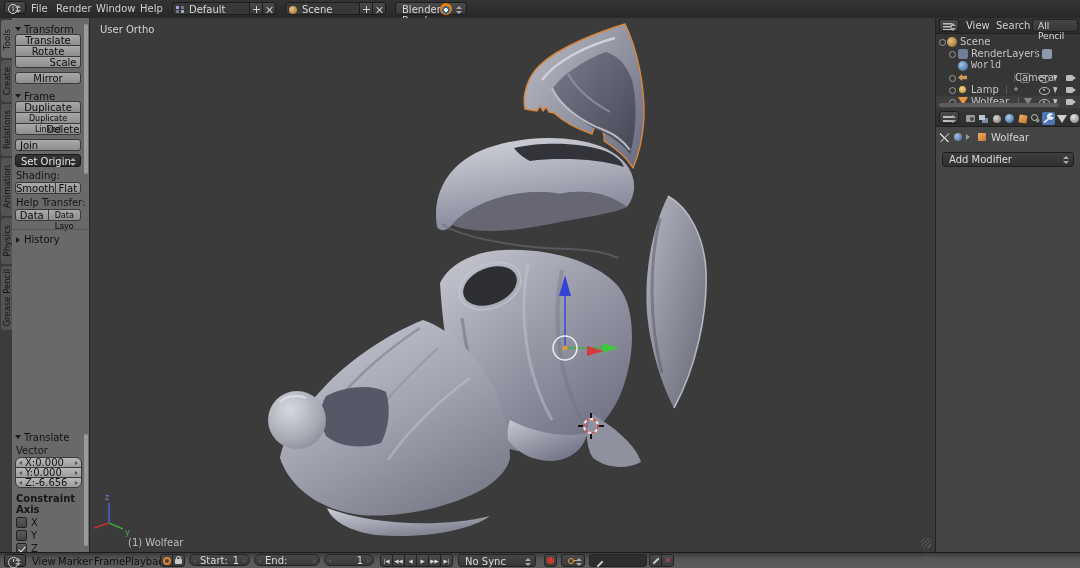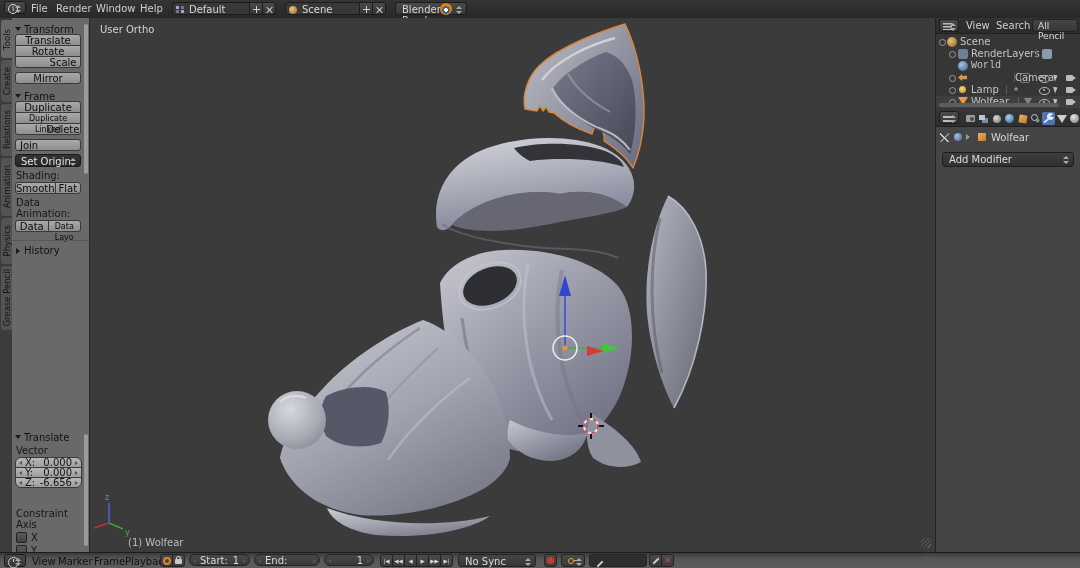--- a/index.html
+++ b/index.html
@@ -52,21 +52,21 @@
   .lbl{color:#161616;margin:3px 0 1px 4px;}
   .pair{display:flex;margin:0 8px 0 3px;}
   .pair .sbtn{flex:1;margin:0;border-radius:0;}
   .pair .sbtn:first-child{border-radius:3px 0 0 3px;} .pair .sbtn:last-child{border-radius:0 3px 3px 0;margin-left:-1px;}
   .darkdd{position:relative;margin:0 8px 0 3px;height:13px;background:linear-gradient(#343434,#262626);
         border:1px solid #1a1a1a;border-radius:3px;color:#e2e2e2;padding:1px 0 0 5px;box-sizing:border-box;}
   .shelf-scroll{position:absolute;right:1px;width:4px;border-radius:2px;background:#9b9b9b;}
   
   .numpill{position:relative;margin:1px 8px 0 3px;height:11px;background:linear-gradient(#b7b7b7,#9d9d9d);
         border:1px solid #3a3a3a;border-radius:6px;color:#141414;display:flex;padding:0 9px;box-sizing:border-box;align-items:center;}
-  .numpill .nl{flex:0 0 auto;} .numpill .nv{flex:1;text-align:right;}
+  .numpill .nl{flex:0 0 auto;} .numpill .nv{flex:1;}
   .arr-l,.arr-r{position:absolute;top:3px;width:0;height:0;border-top:2.5px solid transparent;border-bottom:2.5px solid transparent;}
   .arr-l{left:3px;border-right:3px solid #555;} .arr-r{right:3px;border-left:3px solid #555;}
   .chk{display:flex;align-items:center;margin:2px 0 0 4px;color:#161616;}
   .chkbox{position:relative;width:9px;height:9px;background:linear-gradient(#5a5a5a,#434343);border:1px solid #222;border-radius:2px;margin-right:4px;}
   .chkbox.on::after{content:"";position:absolute;left:2.5px;top:0.5px;width:3px;height:6px;border-right:1.5px solid #eee;border-bottom:1.5px solid #eee;transform:rotate(40deg);}
   
   #viewport{left:90px;top:18px;width:845px;height:534px;background:#3b3b3b;}
   #vp-label{left:10px;top:6px;color:#d2d2d2;}
   #obj-label{left:38px;top:519px;color:#bdbdbd;}
   .grip{position:absolute;width:10px;height:10px;
@@ -192,21 +192,21 @@
     <div class="sbtn jb">Delete</div>
     <div class="sbtn" style="margin-top:4px;text-align:left;padding-left:4px;">Join</div>
     <div class="darkdd" style="margin-top:3px;">
       <span>Set Origin</span><span class="dd"></span>
     </div>
     <div class="lbl">Shading:</div>
     <div class="pair">
       <div class="sbtn">Smooth</div>
       <div class="sbtn">Flat</div>
     </div>
-    <div class="lbl">Data Animation:</div>
+    <div class="lbl">Help Transfer:</div>
     <div class="pair">
       <div class="sbtn">Data</div>
       <div class="sbtn" style="font-size:8px;">Data Layo</div>
     </div>
     <div class="pnl-hdr" style="margin-top:8px;border-top:1px solid #585858;padding-top:4px;height:16px;">
       <span class="tri-r" style="top:7px;"></span><span>History</span>
     </div>
   </div>
 
   <div class="abs" style="left:0;top:412px;width:78px;">
@@ -223,21 +223,21 @@
       <span class="nl">Y:</span>
         <span class="nv">0.000</span>
       <span class="arr-r"></span>
     </div>
     <div class="numpill" style="border-radius:0 0 6px 6px;margin-top:-1px;">
       <span class="arr-l"></span>
       <span class="nl">Z:</span>
         <span class="nv">-6.656</span>
       <span class="arr-r"></span>
     </div>
-    <div class="lbl" style="margin-top:20px;">Constraint Axis</div>
+    <div class="lbl" style="margin-top:5px;font-weight:bold;">Constraint Axis</div>
     <div class="chk">
         <span class="chkbox"></span>
         <span>X</span>
       </div>
     <div class="chk">
         <span class="chkbox"></span>
         <span>Y</span>
       </div>
     <div class="chk">
         <span class="chkbox on"></span>

